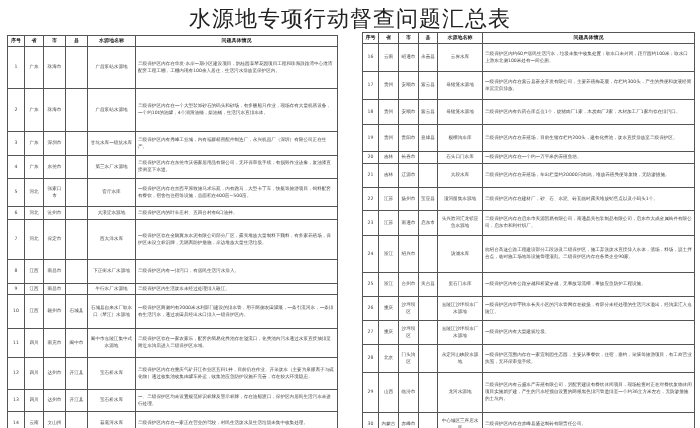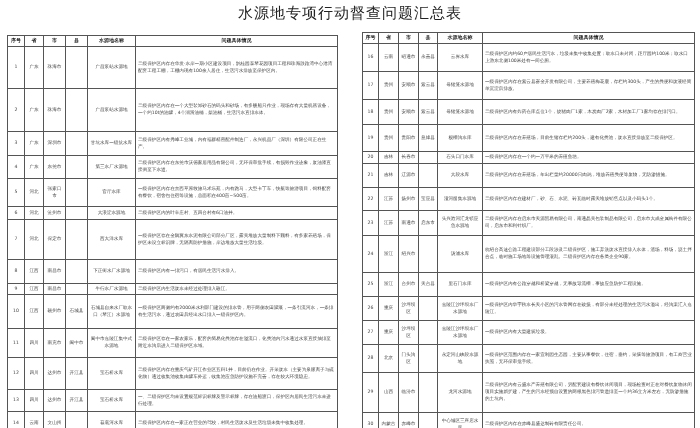--- a/index.html
+++ b/index.html
@@ -5,21 +5,21 @@
   html, body { margin: 0; padding: 0; }
   body {
     width: 700px; height: 428px; overflow: hidden;
     background: #ffffff;
     font-family: "DejaVu Sans", "Liberation Sans", sans-serif;
     color: #3a3a3a;
     position: relative;
   }
   .title {
     position: absolute; left: 0; top: 4px; width: 700px;
-    text-align: center; font-size: 15px; letter-spacing: 1px;
+    text-align: center; font-size: 22px; letter-spacing: 1px;
     color: #222; font-family: "DejaVu Sans", sans-serif;
   }
   table {
     position: absolute; border-collapse: collapse; table-layout: fixed;
     font-size: 4.6px; line-height: 1.5;
   }
   table.left { left: 7px; top: 35px; width: 331px; }
   table.right { left: 362px; top: 32px; width: 333px; }
   td, th {
     border: 0.8px solid #555;

